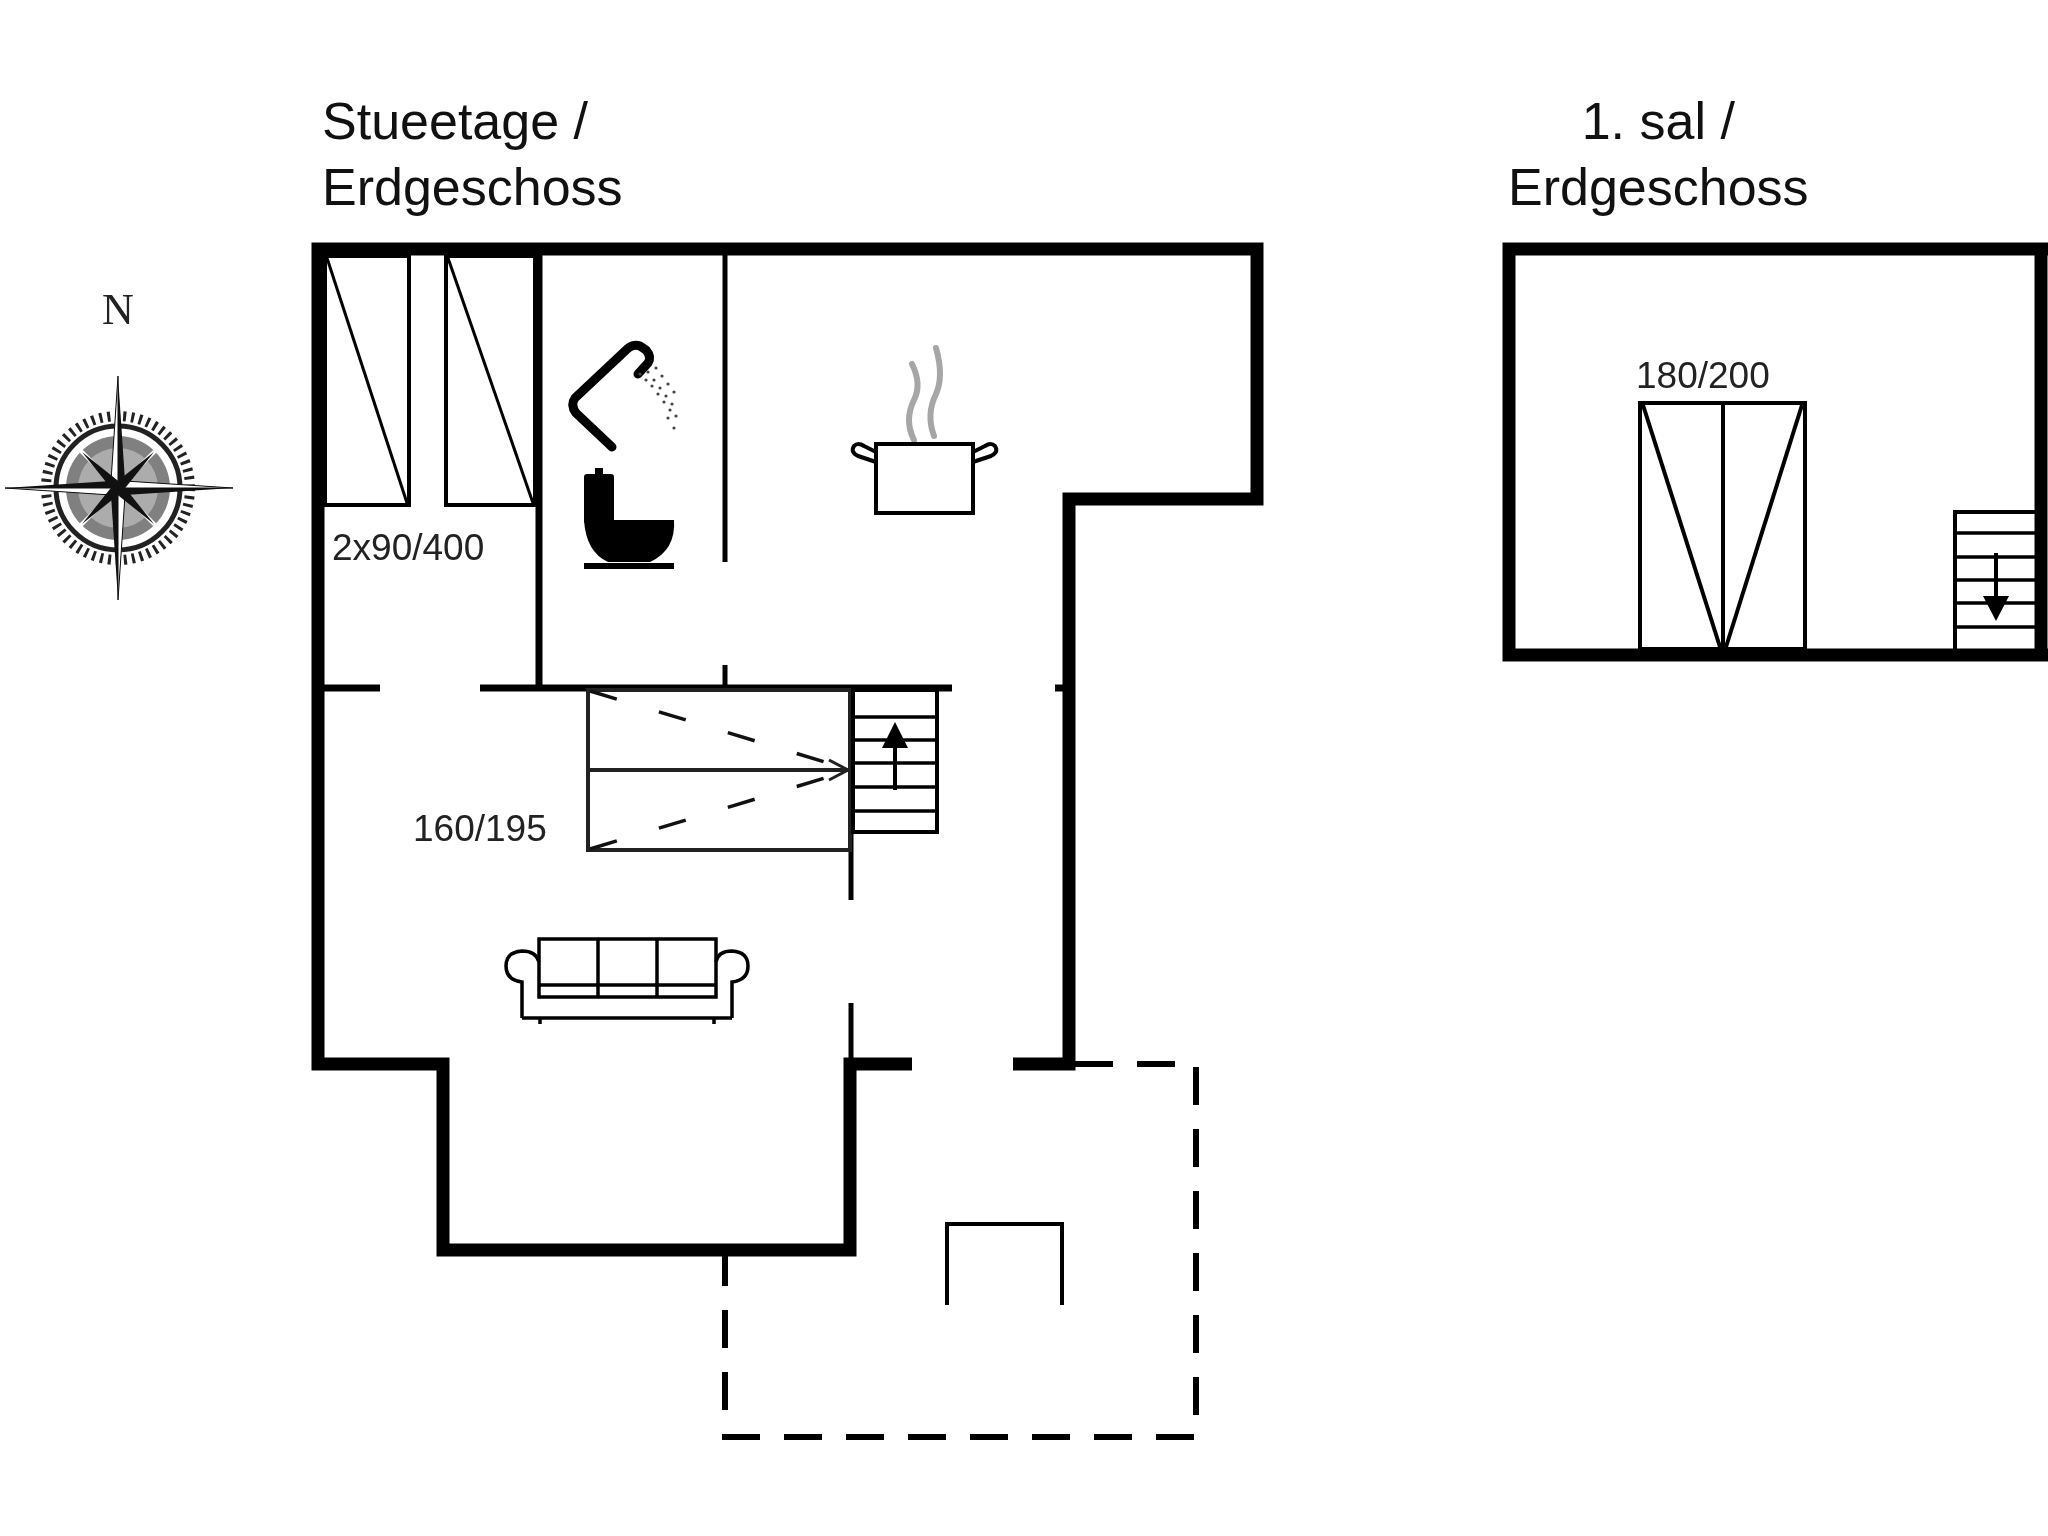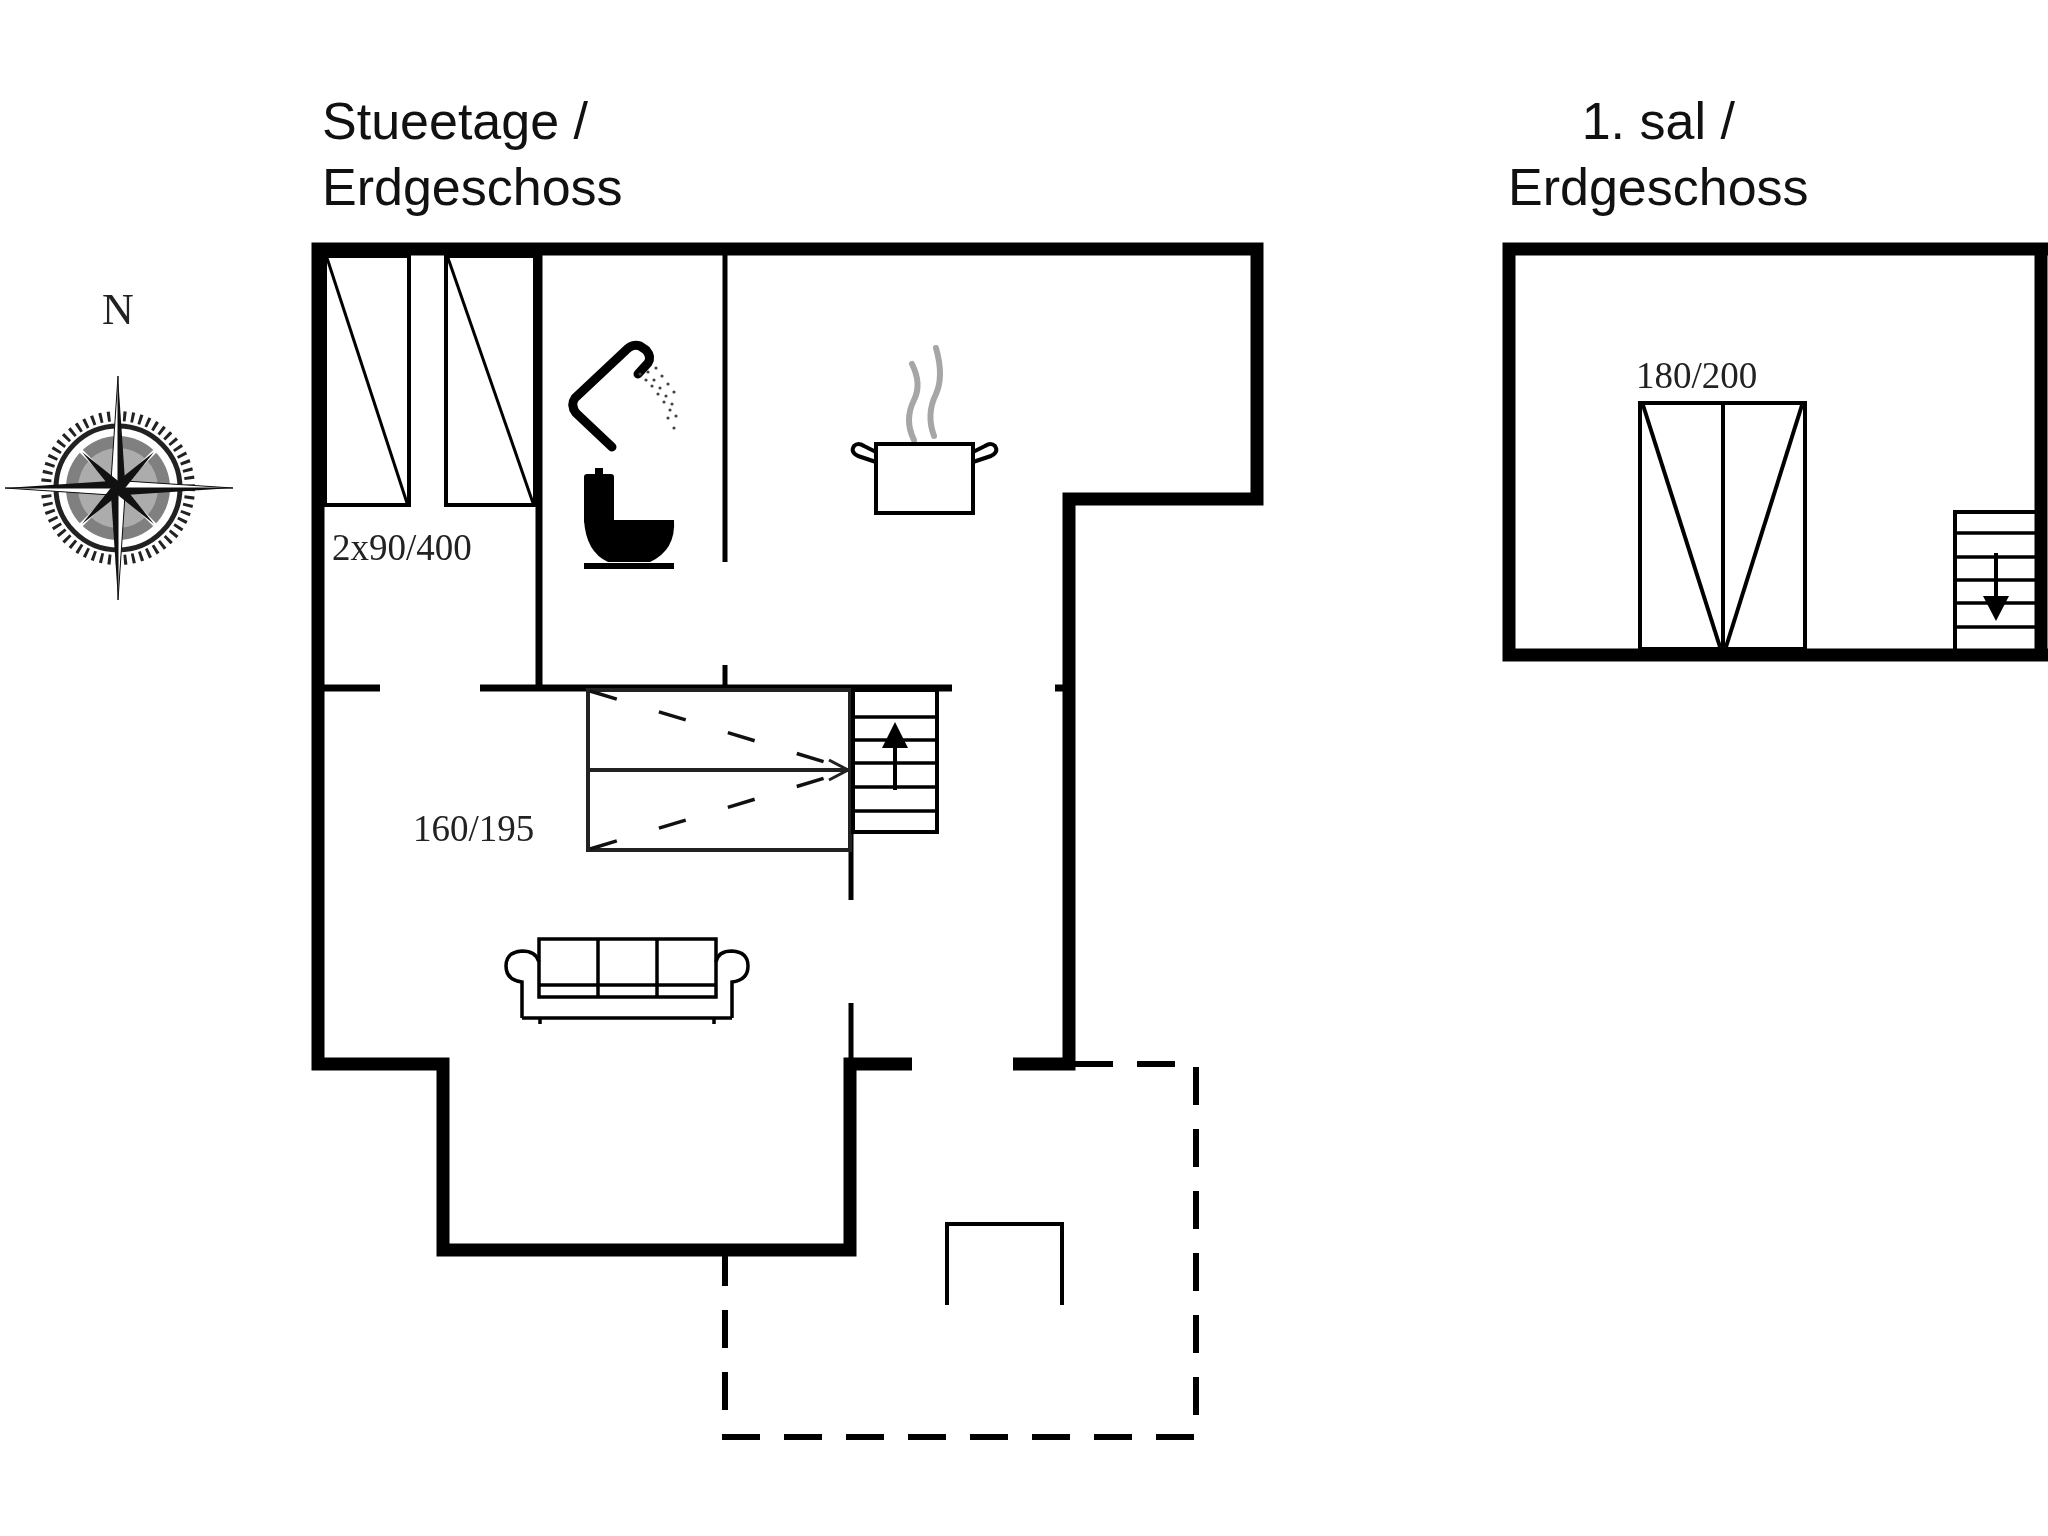--- a/index.html
+++ b/index.html
@@ -9,21 +9,21 @@
     position: absolute;
     font-family: "Liberation Sans", sans-serif;
     font-size: 52px;
     line-height: 66px;
     color: #111111;
     white-space: nowrap;
   }
   .title span { display: block; }
   .label {
     position: absolute;
-    font-family: Liberation Serif, serif;
+    font-family: Liberation Sans, sans-serif;
     font-size: 37px;
     line-height: 40px;
     color: #222222;
     white-space: nowrap;
   }
   .north {
     position: absolute;
     font-family: "Liberation Serif", serif;
     font-size: 44px;
     line-height: 44px;

